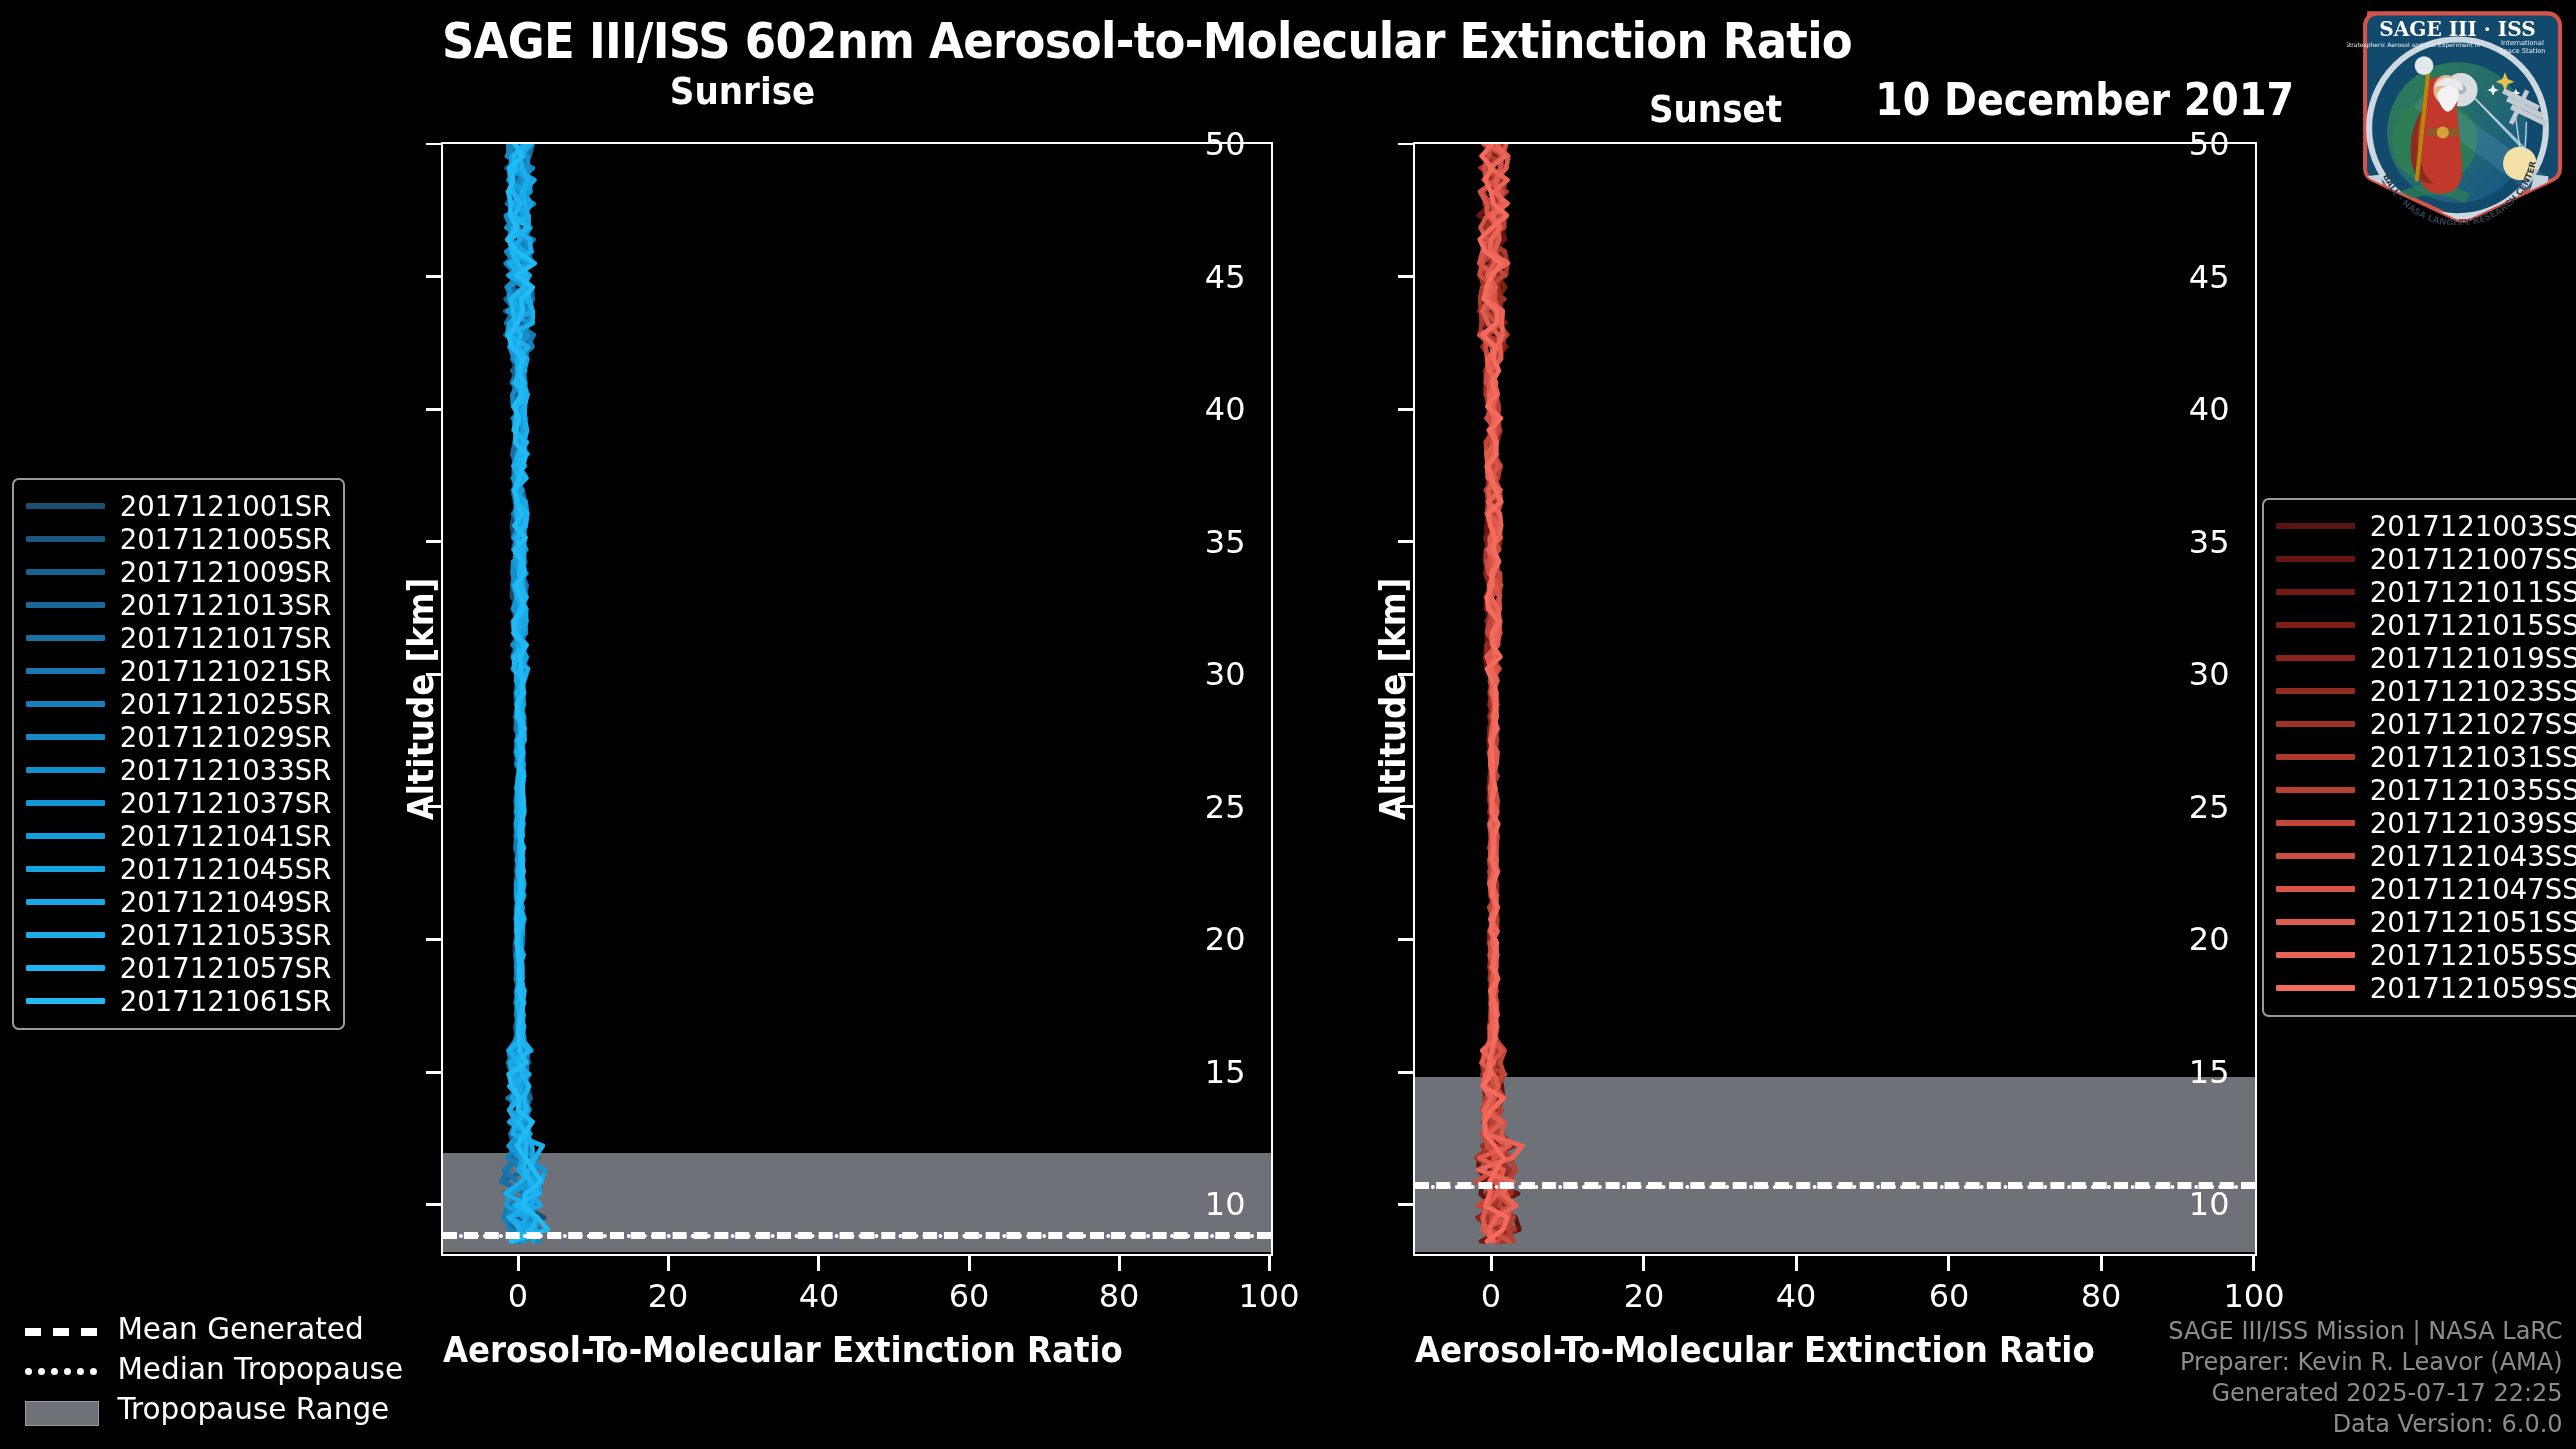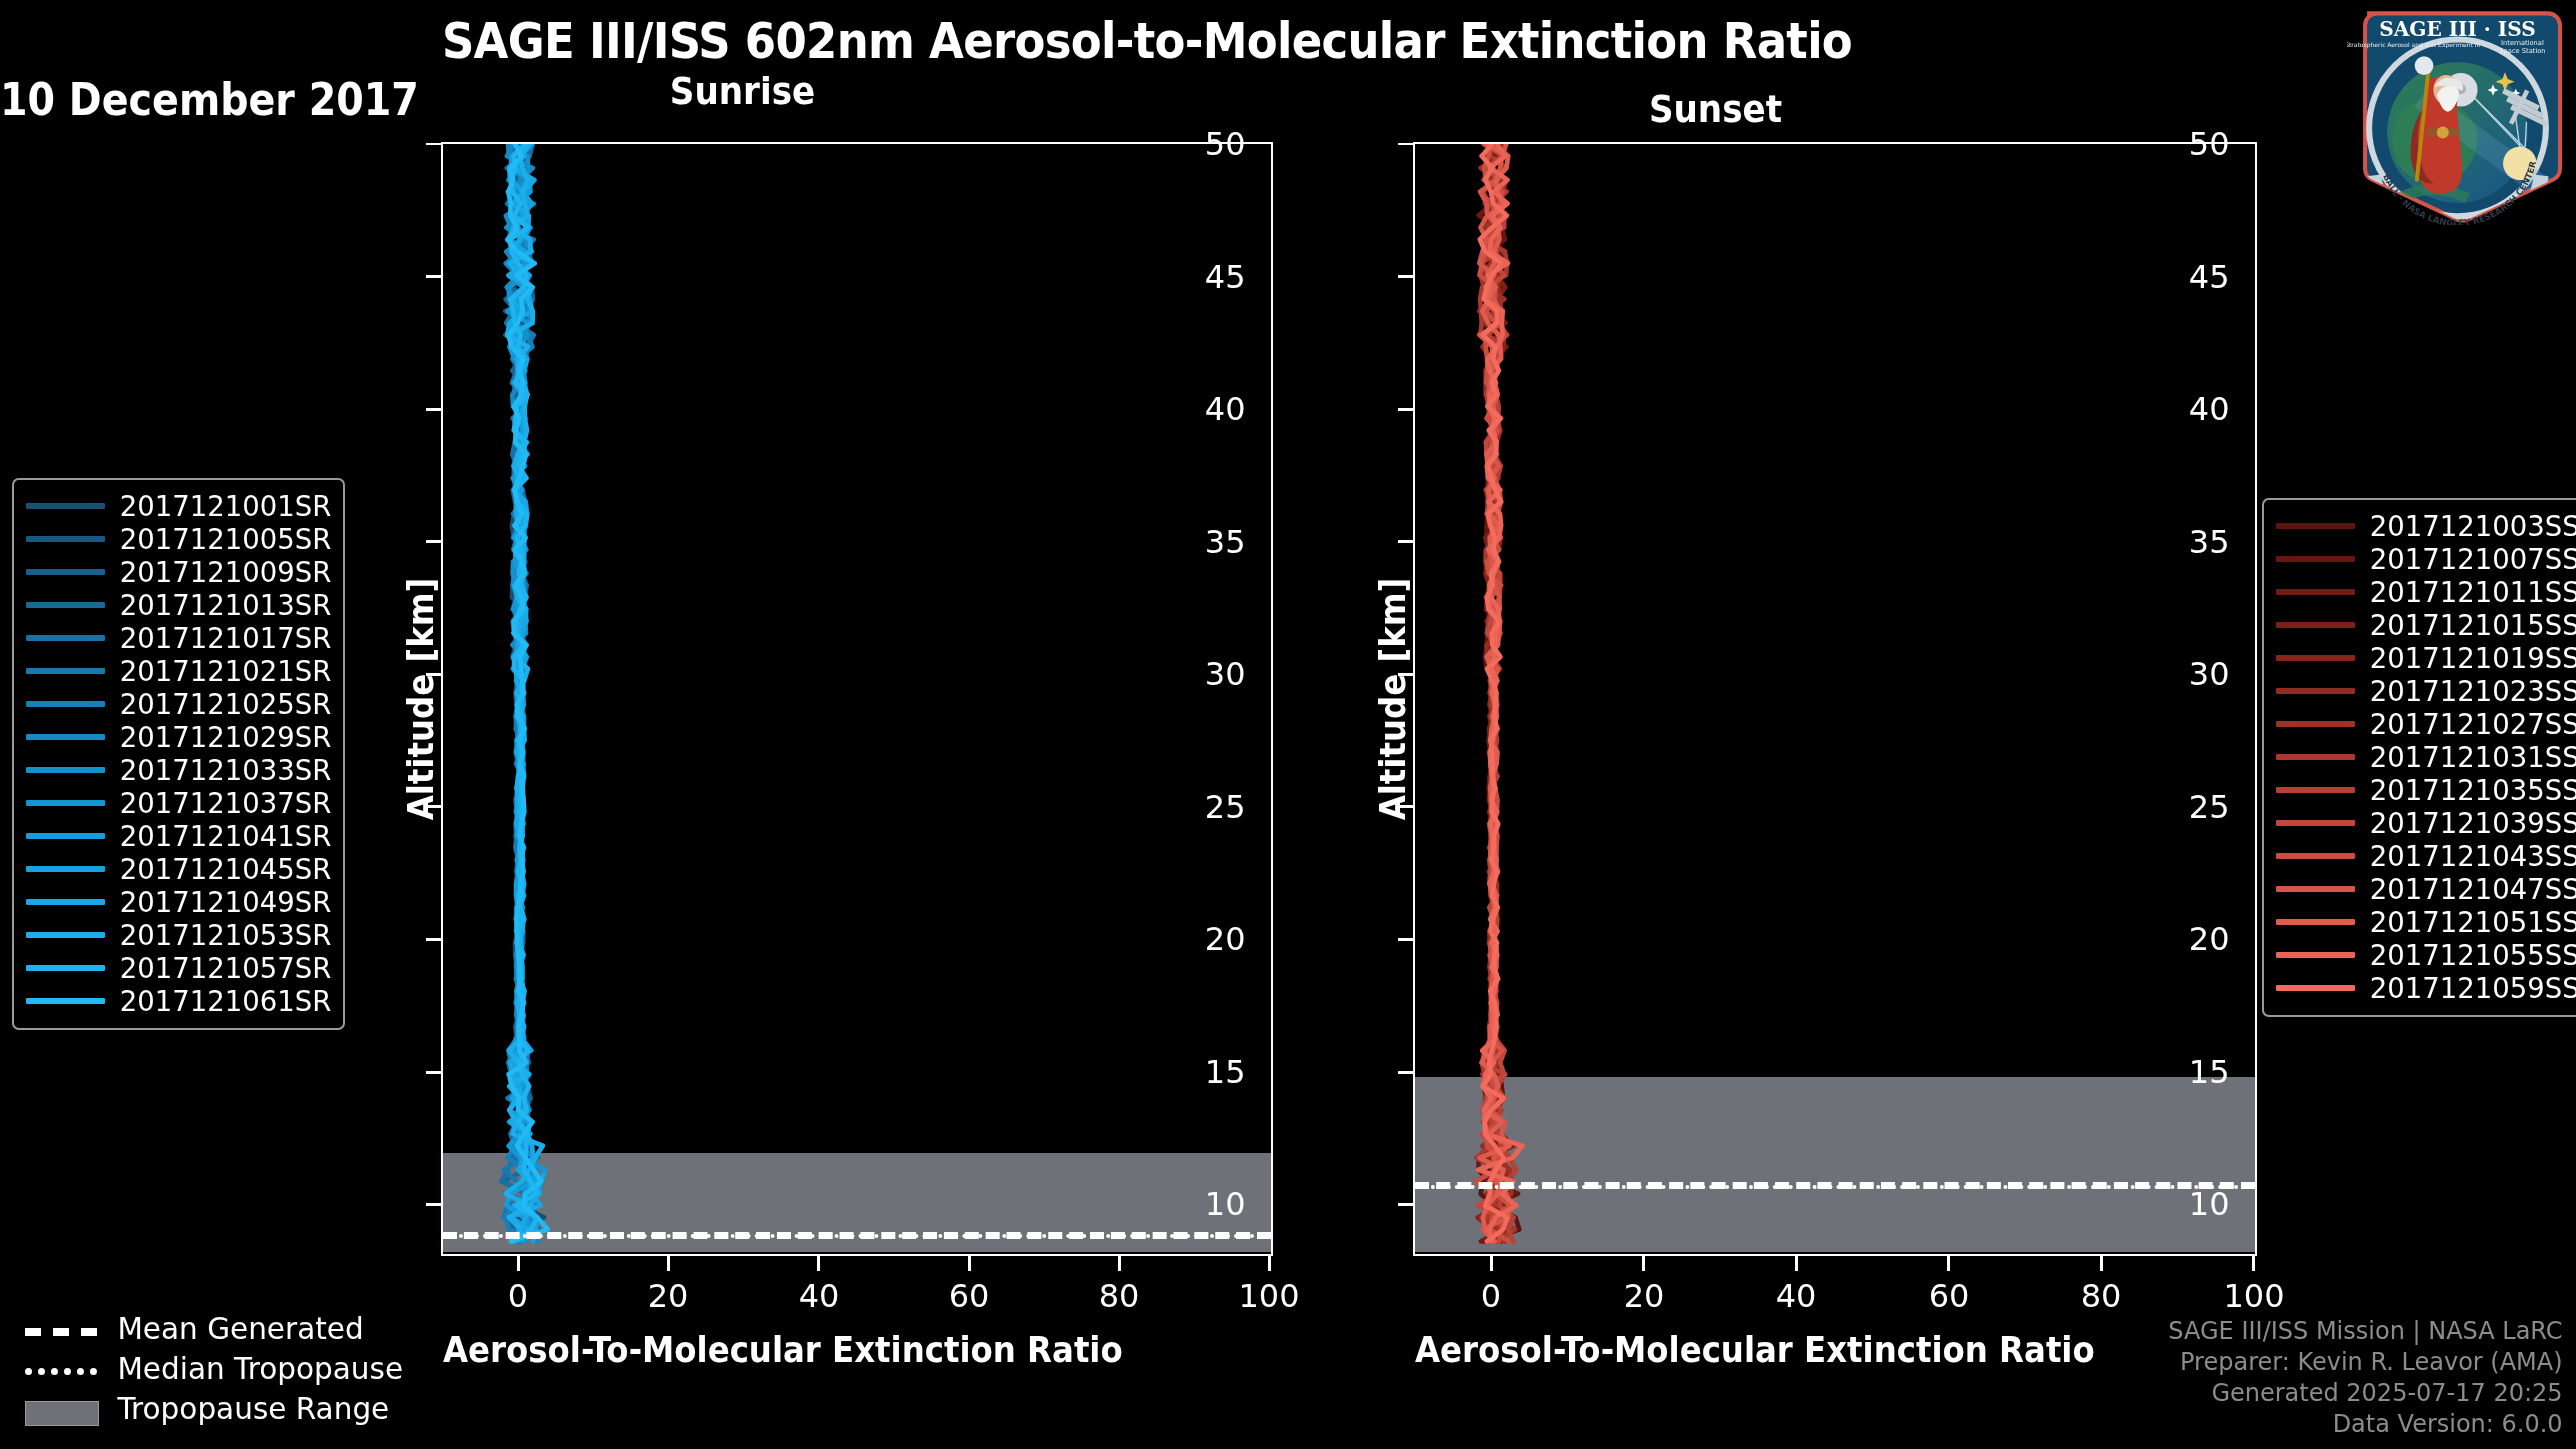--- a/index.html
+++ b/index.html
@@ -7,21 +7,21 @@
        font-family:"DejaVu Sans","Liberation Sans",sans-serif;color:#fff;}
   .abs{position:absolute;}
 
   
   #main-title{
     left:0;top:12px;width:2294px;text-align:center;
     font-family:"DejaVu Sans Condensed","Liberation Sans",sans-serif;
     font-weight:bold;font-size:50px;letter-spacing:-0.7px;white-space:nowrap;
   }
   #date-title{
-    left:0;top:74px;width:2294px;text-align:left;
+    left:0;top:74px;width:2294px;text-align:right;
     font-family:"DejaVu Sans Condensed","Liberation Sans",sans-serif;
     font-weight:bold;font-size:44px;white-space:nowrap;
   }
   .panel-title{
     font-family:"DejaVu Sans Condensed","Liberation Sans",sans-serif;
     font-weight:bold;font-size:38px;white-space:nowrap;text-align:center;
   }
   #sunrise-title{left:632px;top:69px;width:221px;}
   #sunset-title{left:1605px;top:87px;width:221px;}
 
@@ -355,21 +355,21 @@
     <span class="key-mark">
         <span class="box"></span>
       </span>
     <span class="key-text">Tropopause Range</span>
   </div>
 </div>
 
 <div id="credits">
   <div>SAGE III/ISS Mission | NASA LaRC</div>
   <div>Preparer: Kevin R. Leavor (AMA)</div>
-  <div>Generated 2025-07-17 20:25</div>
+  <div>Generated 2025-07-17 22:25</div>
   <div>Data Version: 6.0.0</div>
 </div>
 
 <div id="logo">
   <svg viewBox="0 0 330 330" width="221" height="221">
     <defs>
       <clipPath id="badgeClip">
         <path d="M30 14 h270 a18 18 0 0 1 18 18 v214 a18 18 0 0 1 -10 16 l-128 60 a18 18 0 0 1 -15 0 l-128 -60 a18 18 0 0 1 -10 -16 v-214 a18 18 0 0 1 18 -18 z"></path>
       </clipPath>
       <linearGradient id="earthG" x1="0" y1="0" x2="1" y2="1">

